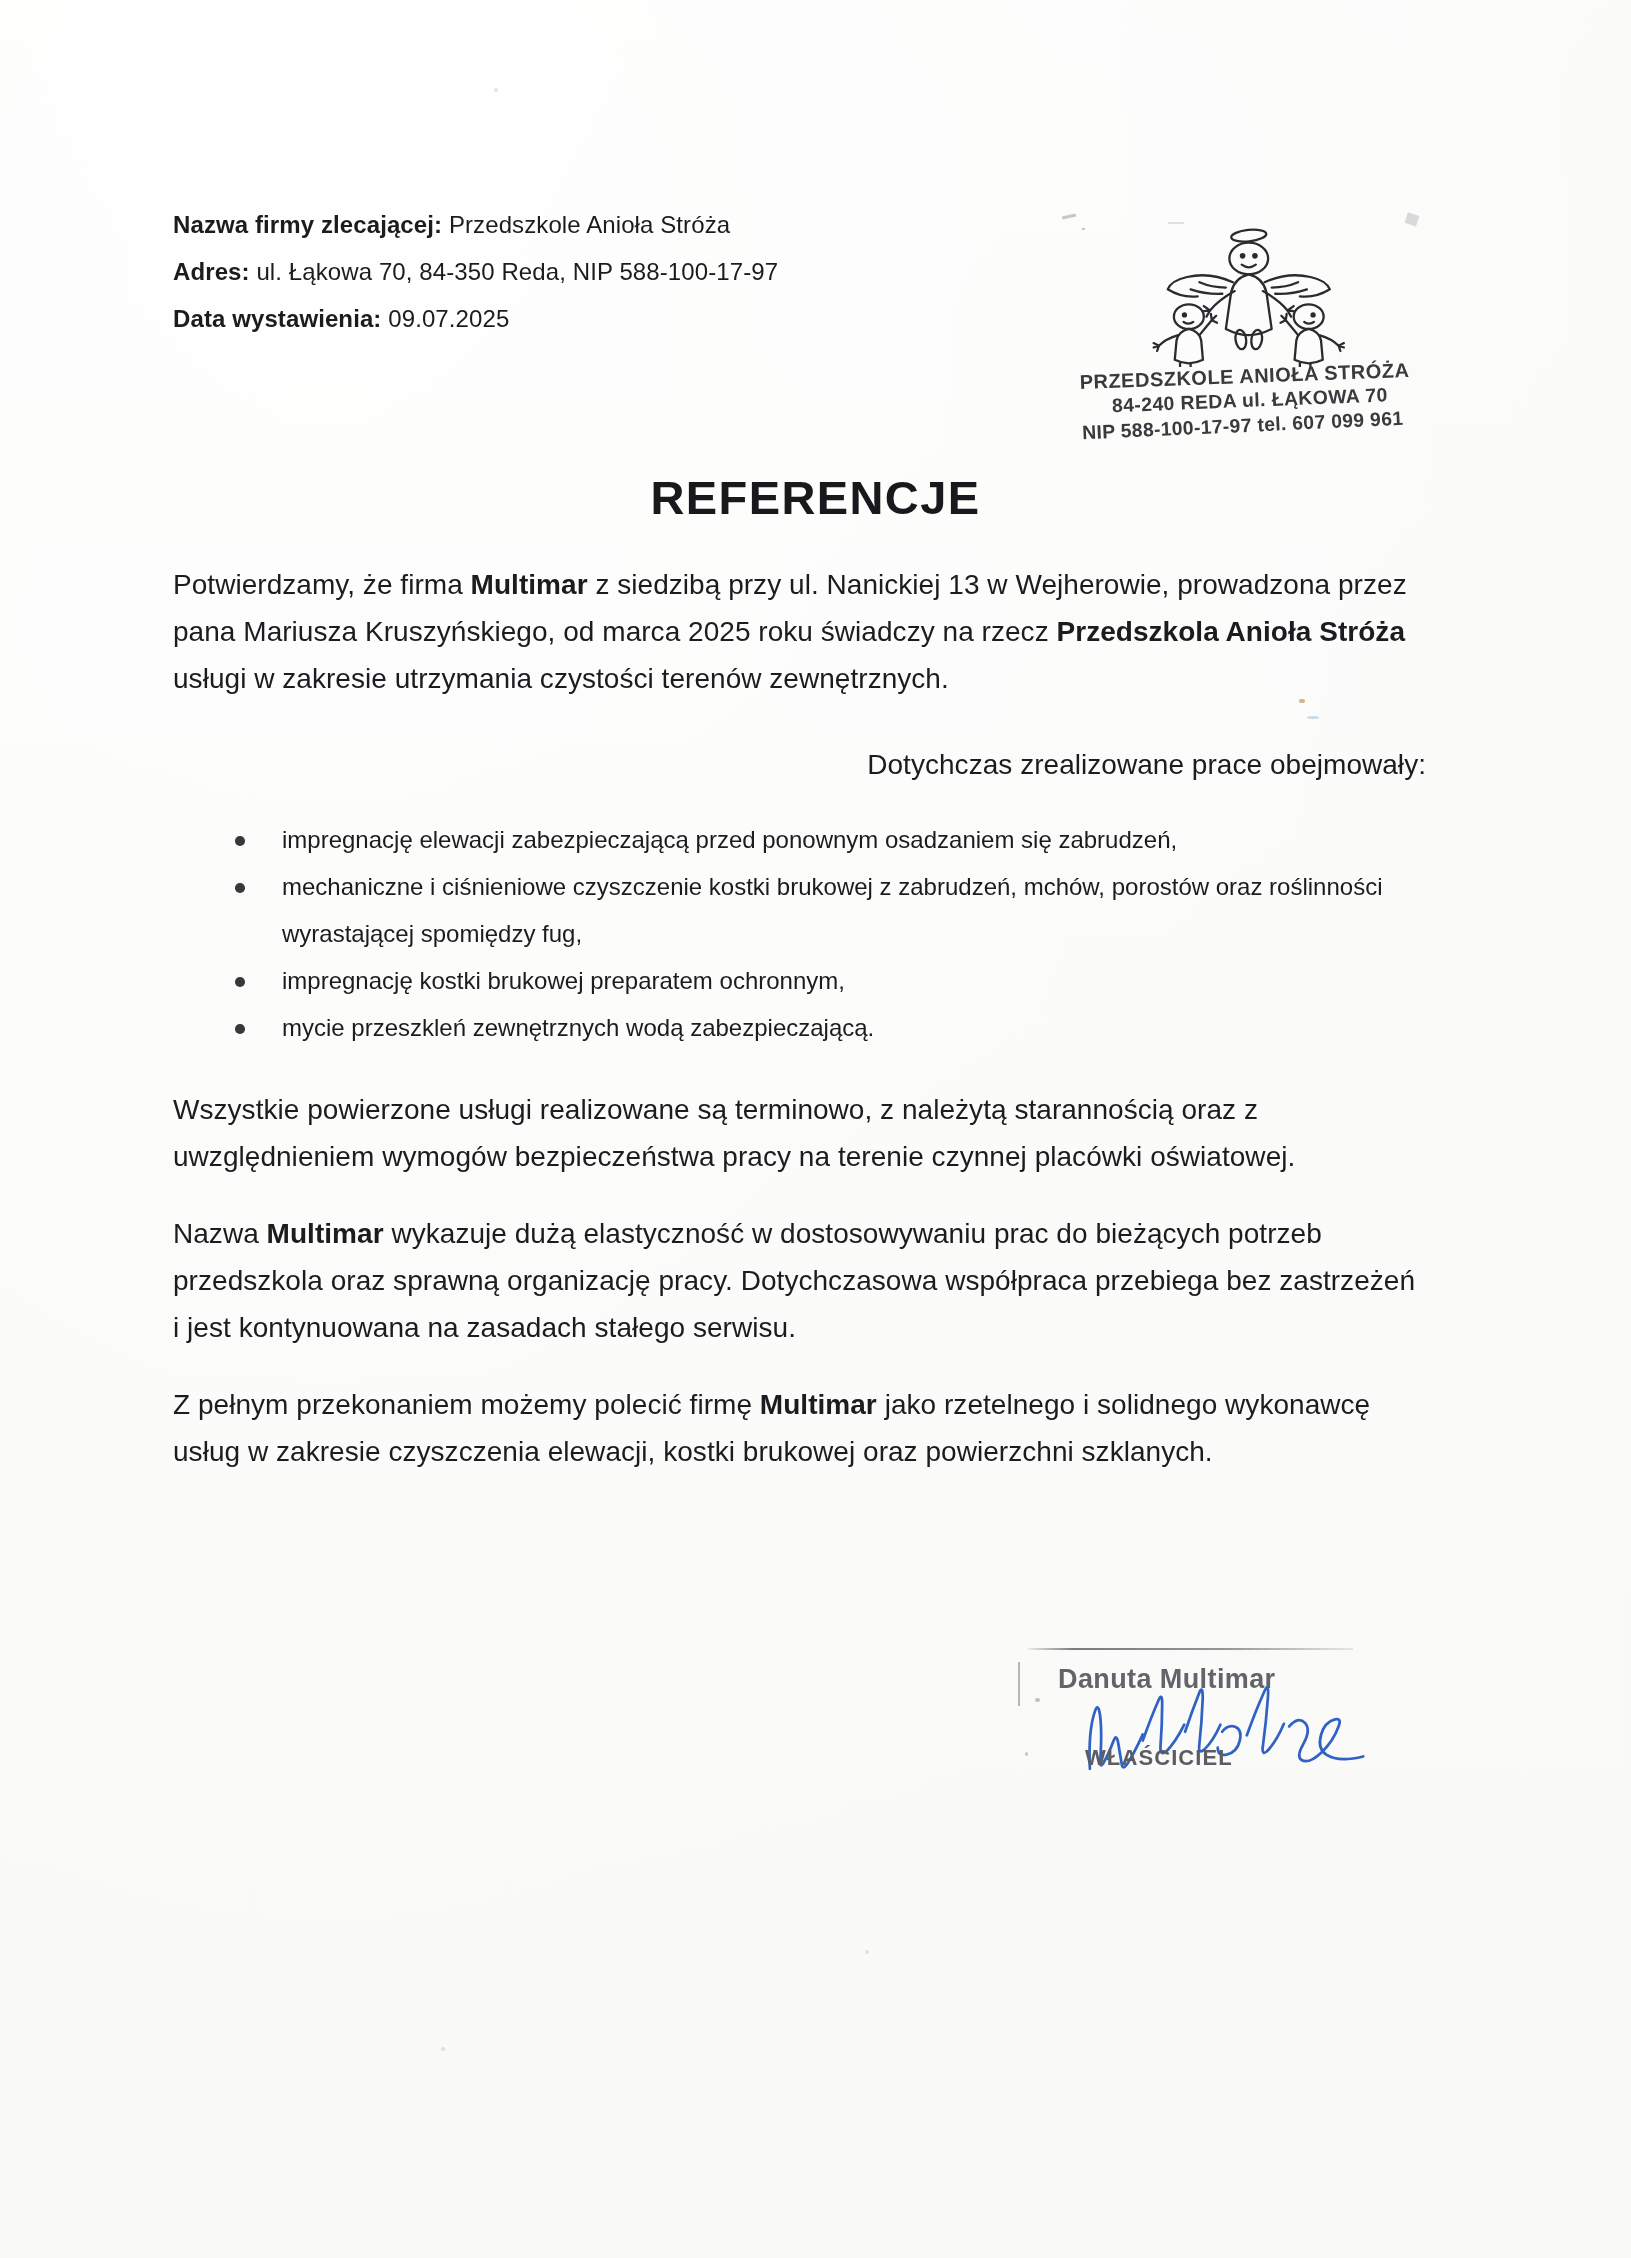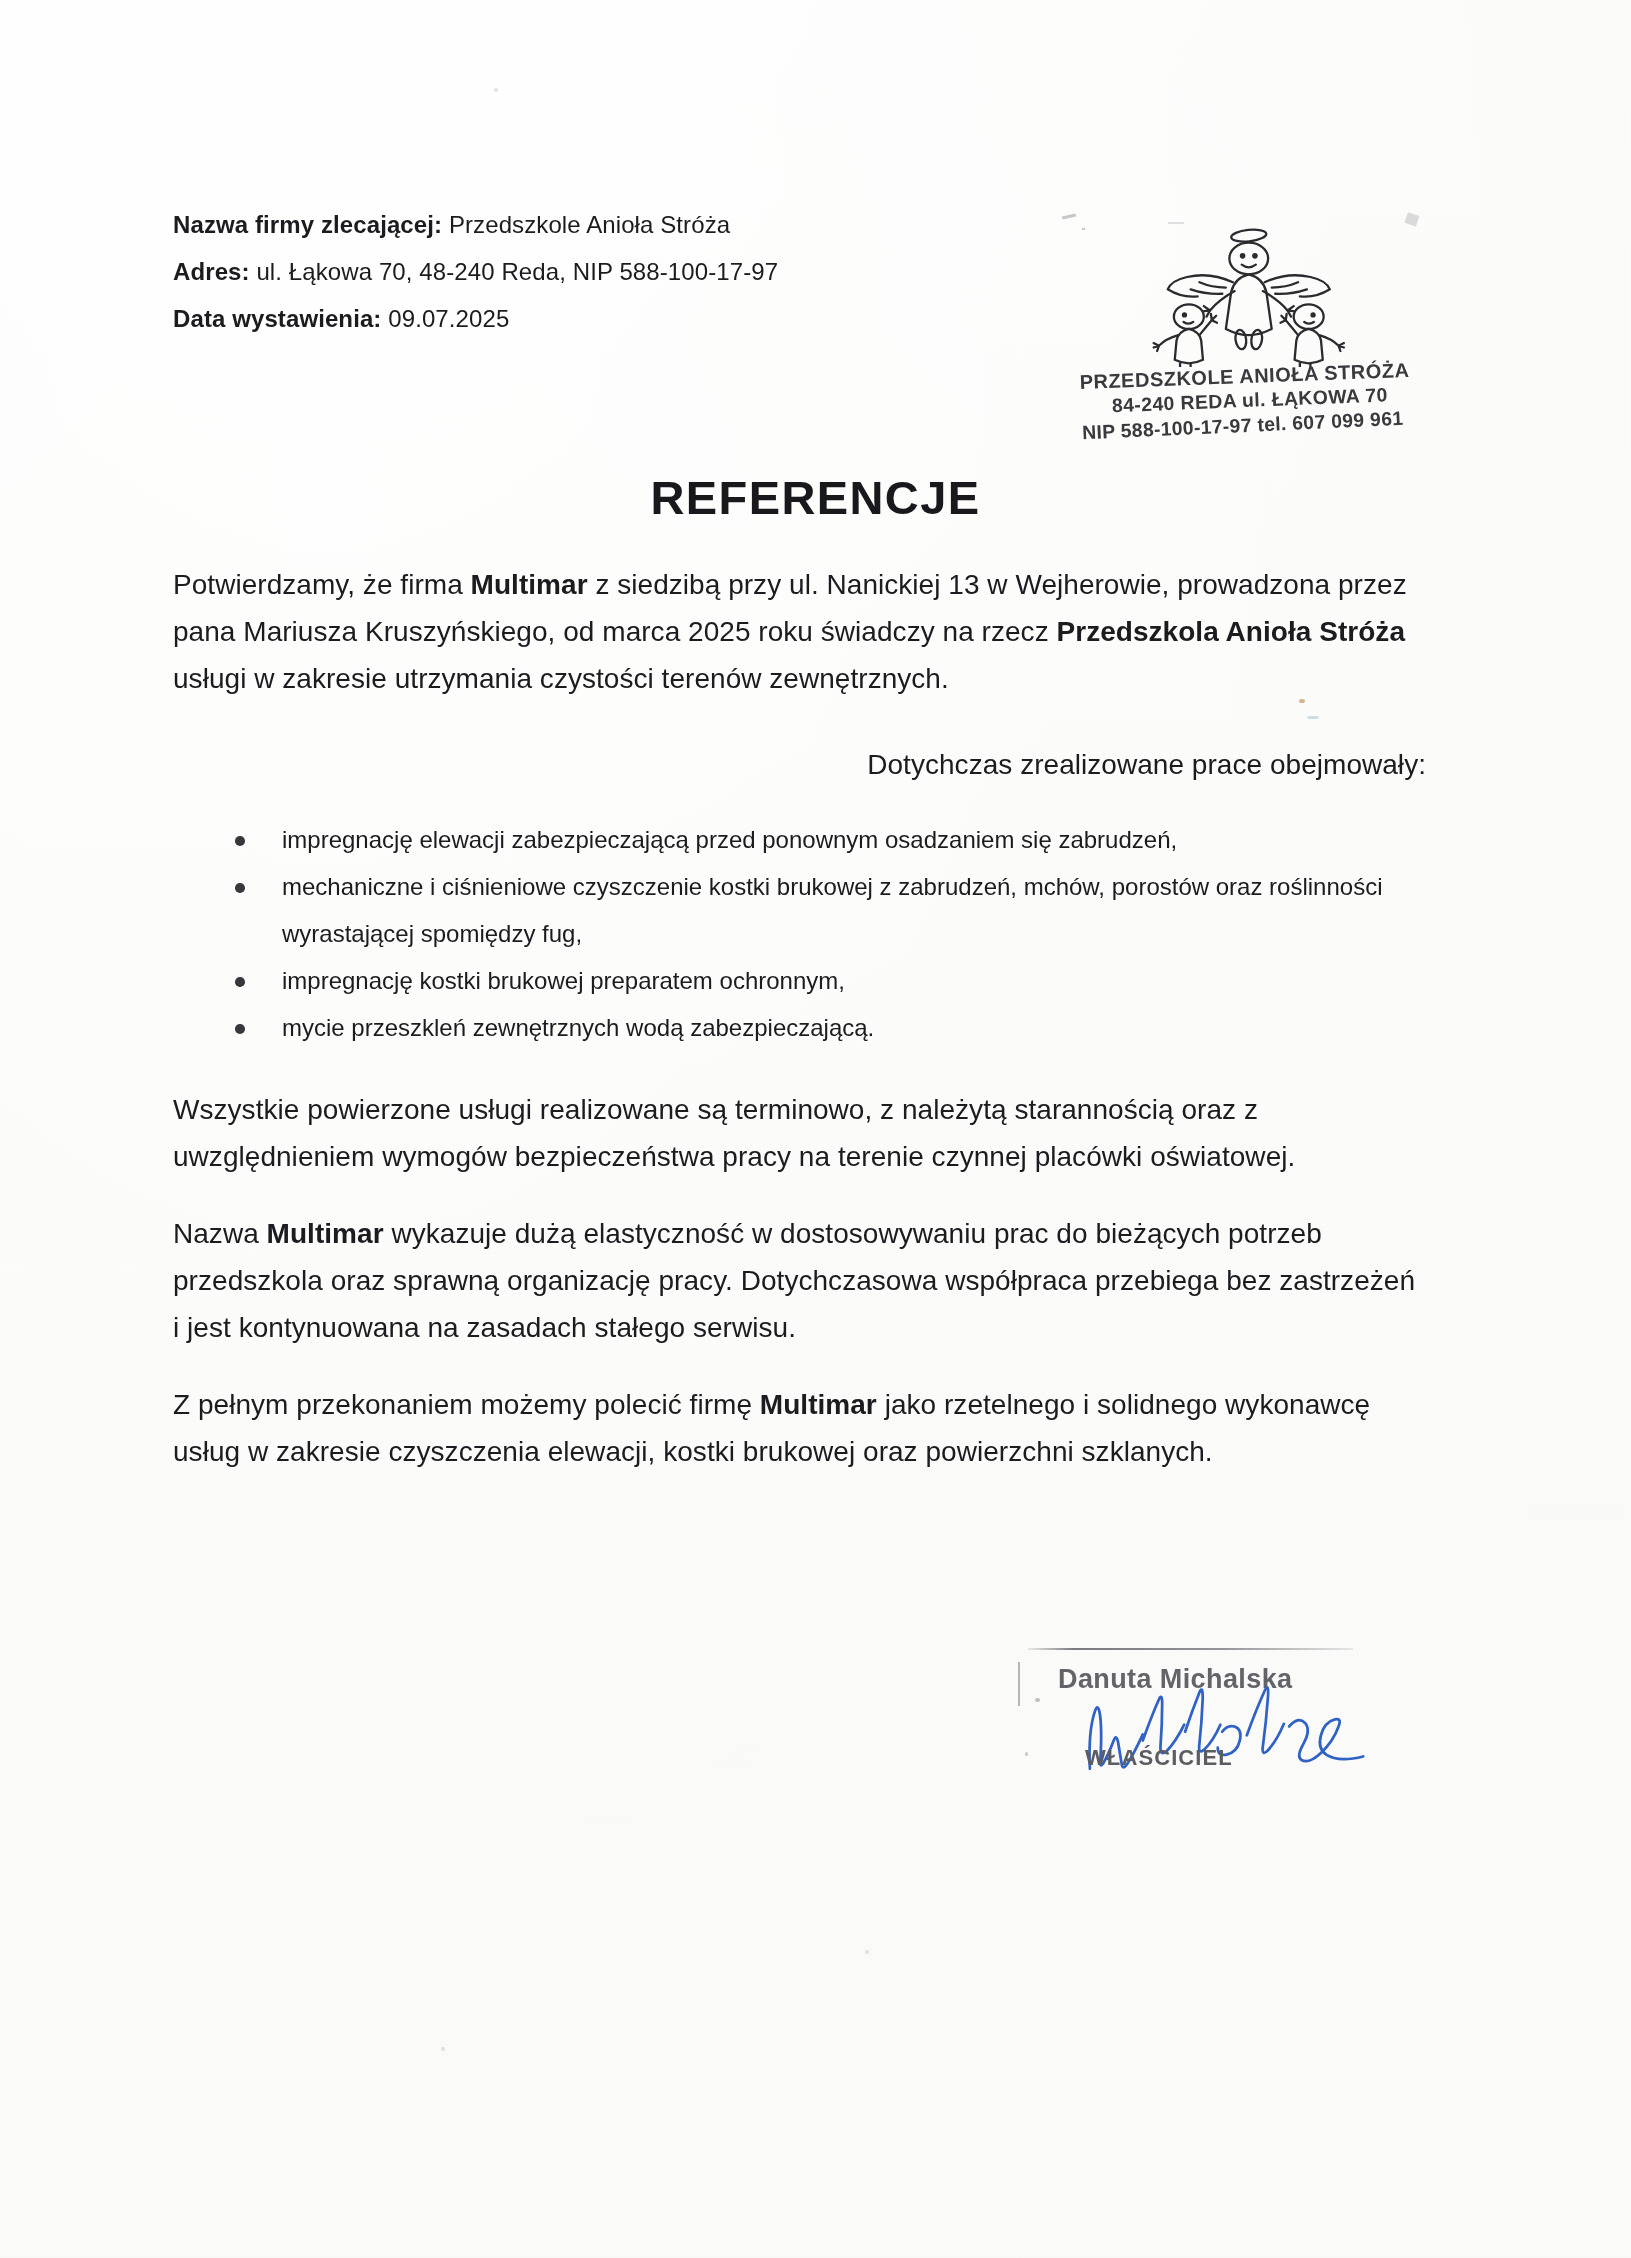--- a/index.html
+++ b/index.html
@@ -214,21 +214,21 @@
 <div class="page">
   <div class="scan-tint"></div>
 
   <div class="header-block">
     <div class="meta-line">
       <b>Nazwa firmy zlecającej:</b>
       <span>Przedszkole Anioła Stróża</span>
     </div>
     <div class="meta-line">
       <b>Adres:</b>
-      <span>ul. Łąkowa 70, 48-240 Reda, NIP 588-100-17-97</span>
+      <span>ul. Łąkowa 70, 84-350 Reda, NIP 588-100-17-97</span>
     </div>
     <div class="meta-line">
       <b>Data wystawienia:</b>
       <span>09.07.2025</span>
     </div>
   </div>
 
   <div class="office-stamp">
     <div class="stamp-fleck" style="left:7px;top:5.3px;width:14px;height:2.6px;transform:rotate(-12deg);"></div>
     <div class="stamp-fleck" style="left:26.5px;top:17.6px;width:3.5px;height:2.6px;"></div>
@@ -315,21 +315,21 @@
     <p class="para">Wszystkie powierzone usługi realizowane są terminowo, z należytą starannością oraz z uwzględnieniem wymogów bezpieczeństwa pracy na terenie czynnej placówki oświatowej.</p>
 
     <p class="para"><span>Nazwa </span><b>Multimar</b><span> wykazuje dużą elastyczność w dostosowywaniu prac do bieżących potrzeb przedszkola oraz sprawną organizację pracy. Dotychczasowa współpraca przebiega bez zastrzeżeń i jest kontynuowana na zasadach stałego serwisu.</span></p>
 
     <p class="para"><span>Z pełnym przekonaniem możemy polecić firmę </span><b>Multimar</b><span> jako rzetelnego i solidnego wykonawcę usług w zakresie czyszczenia elewacji, kostki brukowej oraz powierzchni szklanych.</span></p>
   </div>
 
   <div class="sig-stamp">
     <div class="sig-rule"></div>
     <div class="sig-edge"></div>
-    <div class="sig-name">Danuta Michalska</div>
+    <div class="sig-name">Danuta Multimar</div>
     <div class="sig-ink">
       <svg viewBox="0 0 330 120" fill="none" stroke="#2f62c4" stroke-width="3.1" stroke-linecap="round" stroke-linejoin="round">
         <path d="M18 104 q-2 -44 6 -66 q3 -8 5 2 q3 16 1 52 q-1 12 3 6 q6 -10 12 -26 q3 -8 5 2 q2 12 4 24 q1 8 6 1 q8 -12 18 -34"></path>
         <path d="M78 72 q10 -28 18 -46 q4 -9 4 4 q0 24 -2 50 q0 10 7 4 q10 -10 20 -30"></path>
         <path d="M126 62 q8 -24 16 -44 q4 -10 4 6 q-1 26 -4 54 q-1 10 6 4 q10 -10 18 -28"></path>
         <path d="M168 62 q6 -8 14 -6 q9 3 6 16 q-3 13 -15 16 q-10 2 -10 -8"></path>
         <path d="M196 66 q10 -28 20 -50 q5 -11 4 6 q-2 28 -6 58 q-1 10 6 3 q10 -11 18 -30"></path>
         <path d="M244 56 q10 -12 18 -4 q7 8 -2 24 q-8 14 -2 18 q8 5 22 -8 q14 -13 20 -30 q4 -10 -4 -8 q-12 3 -16 18 q-4 15 6 22 q14 9 42 2"></path>
       </svg>
     </div>

